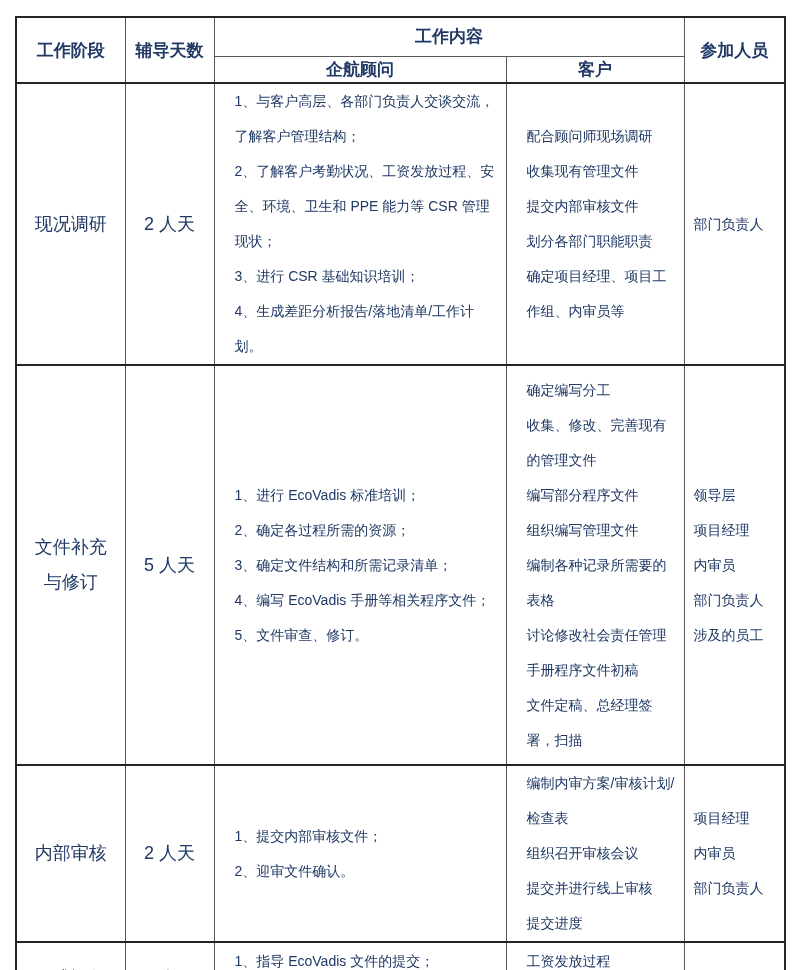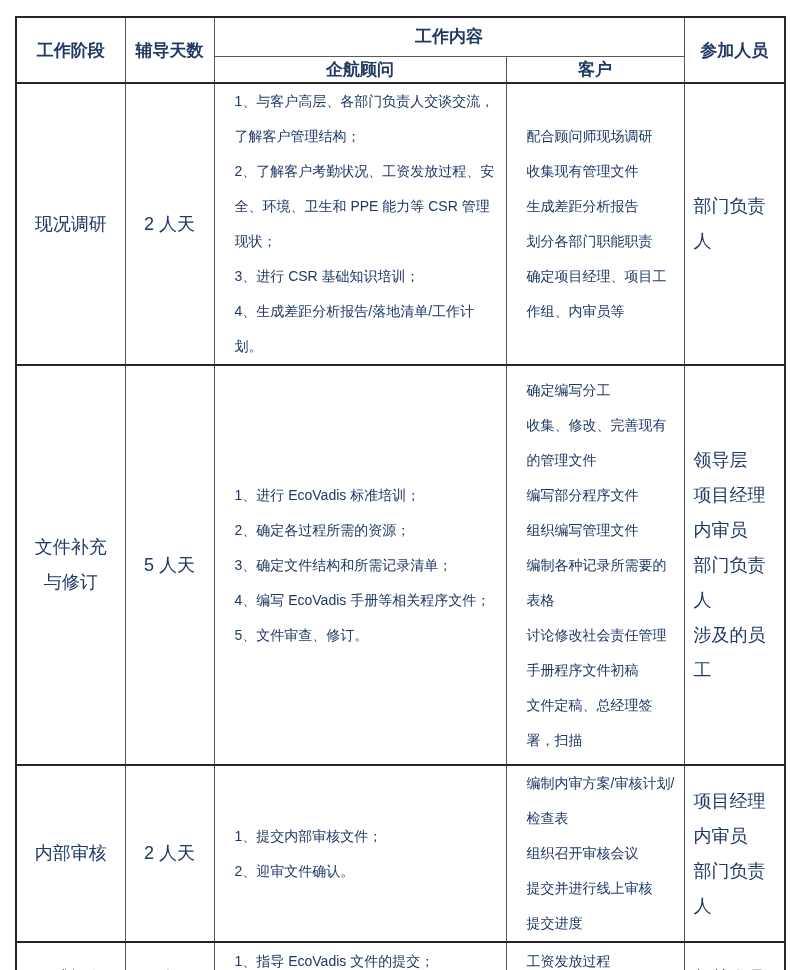--- a/index.html
+++ b/index.html
@@ -60,21 +60,21 @@
     padding:0 6px 0 20px;
     font-size:14px;
   }
   td.content-cell .line{
     line-height:35px;
     white-space:normal;
     word-break:break-all;
   }
   td.participants-cell{
     padding:0 4px 0 9px;
-    font-size:18px;
+    font-size:14px;
   }
   td.participants-cell .line{line-height:35px;}
 </style>
 </head>
 <body>
 
 <table class="schedule">
   <colgroup>
     <col class="c-phase">
       <col class="c-days">
@@ -103,21 +103,21 @@
       <td class="days-cell">2 人天</td>
       <td class="content-cell">
         <p class="line">1、与客户高层、各部门负责人交谈交流，了解客户管理结构；</p>
         <p class="line">2、了解客户考勤状况、工资发放过程、安全、环境、卫生和 PPE 能力等 CSR 管理现状；</p>
         <p class="line">3、进行 CSR 基础知识培训；</p>
         <p class="line">4、生成差距分析报告/落地清单/工作计划。</p>
       </td>
       <td class="content-cell">
         <p class="line">配合顾问师现场调研</p>
         <p class="line">收集现有管理文件</p>
-        <p class="line">生成差距分析报告</p>
+        <p class="line">提交内部审核文件</p>
         <p class="line">划分各部门职能职责</p>
         <p class="line">确定项目经理、项目工作组、内审员等</p>
       </td>
       <td class="participants-cell">
         <p class="line">部门负责人</p>
       </td>
     </tr>
 
     <tr class="r-docs">
       <td class="phase-cell">

